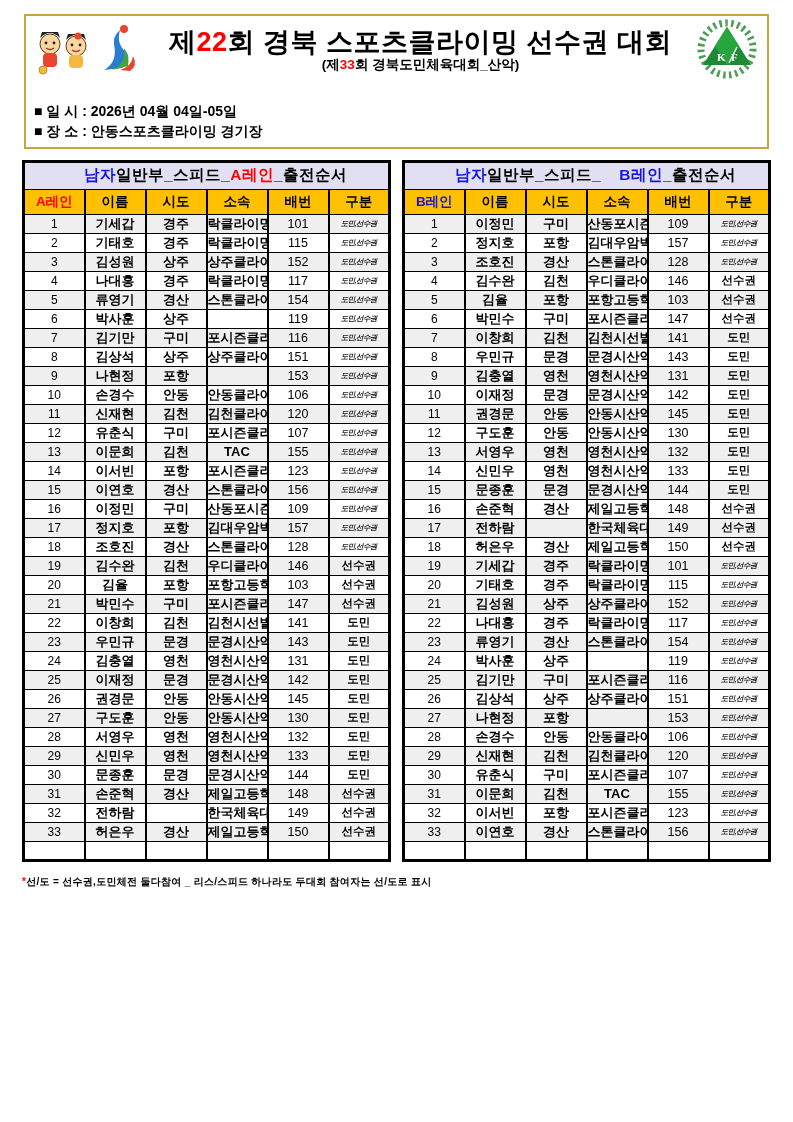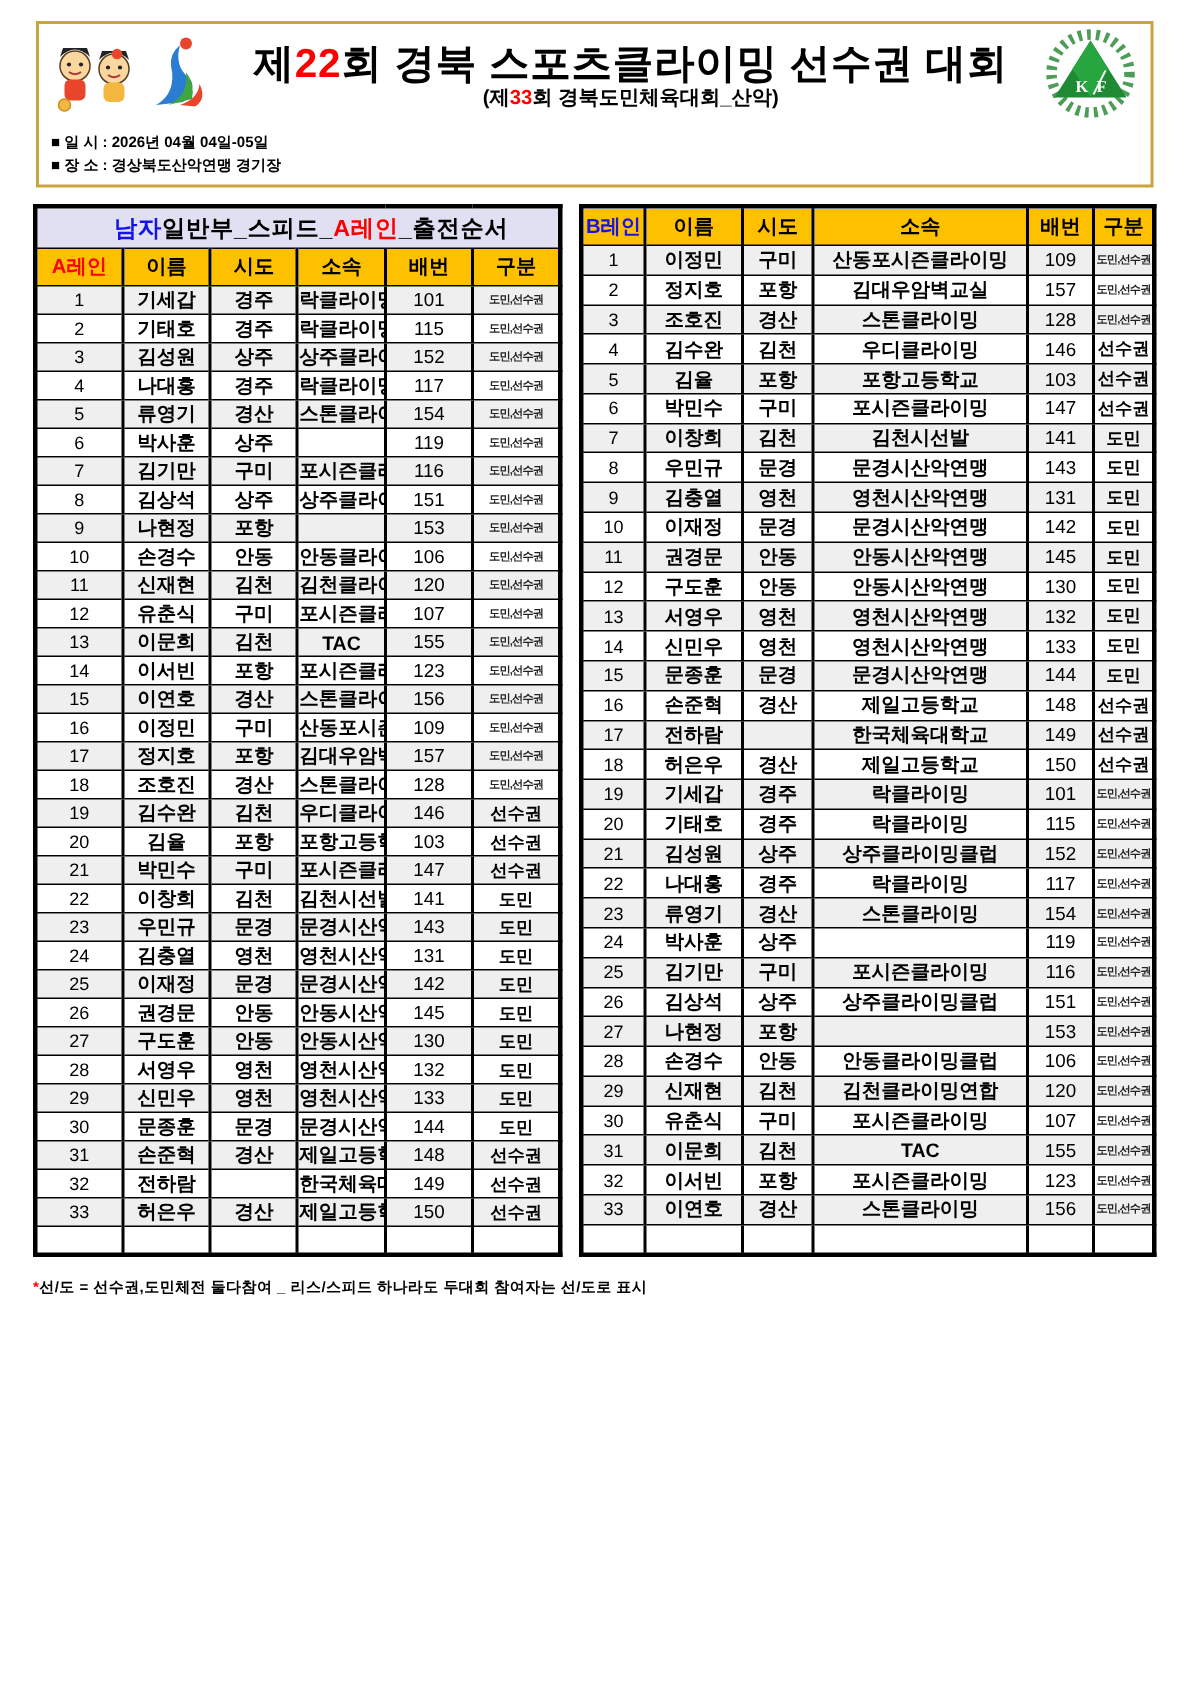--- a/index.html
+++ b/index.html
@@ -9,38 +9,38 @@
   
   .header-box{margin:14px 24px 0 24px;border:2px solid #C9A43F;padding:3px 8px 5px 8px;background:#fff;}
   .header-top{display:flex;align-items:center;justify-content:space-between;}
   .logo-left{width:112px;height:56px;flex:0 0 auto;}
   .logo-right{width:64px;height:62px;flex:0 0 auto;}
   .title-block{flex:1;text-align:center;line-height:1.05;}
   .main-title{font-size:27px;font-weight:bold;letter-spacing:0.5px;white-space:nowrap;}
   .sub-title{font-size:13.5px;font-weight:bold;margin-top:2px;}
   .red{color:#FF0000;}
   .blue{color:#1414E6;margin-left:18px;}
-  .info-lines{display:flex;gap:14px;font-size:10px;font-weight:bold;margin-top:8px;line-height:1.45;}
+  .info-lines{display:flex;gap:14px;font-size:14px;font-weight:bold;margin-top:20px;line-height:1.45;}
   .info-col{white-space:nowrap;}
 
   
   .tables{display:flex;gap:11px;margin:11px 22px 0 22px;}
   table.roster{border-collapse:collapse;table-layout:fixed;width:369px;border:3px solid #000;}
   table.roster th,table.roster td{border:1px solid #000;border-left-width:2px;border-right-width:2px;
       padding:0;text-align:center;vertical-align:middle;overflow:hidden;white-space:nowrap;}
   .title-row th{background:#E0E0F2;height:26px;font-size:15.5px;font-weight:bold;border-bottom:2px solid #000;letter-spacing:0.5px;}
   .head-row th{background:#FFC000;height:24px;font-size:13.5px;font-weight:bold;border-bottom:2px solid #000;}
   td{height:17.3px;font-size:13px;}
   .c-rank{width:40px;font-size:12px;}
   .c-name{width:63px;font-weight:bold;}
   .c-sido{width:45px;font-weight:bold;}
   .c-team{width:141px;font-weight:bold;}
   .c-bib{width:42px;font-size:12.5px;}
   .c-cat{width:38px;font-size:11.5px;font-weight:bold;}
-  td.tiny{font-size:7.5px;letter-spacing:-0.6px;font-weight:bold;color:#222;}
+  td.tiny{font-size:7.5px;letter-spacing:-0.6px;font-weight:bold;color:#222;font-style:italic;}
   tr.alt{background:#EFEFEF;}
   tr.empty-row td{height:17.3px;background:#fff;}
 
   
   .footnote{margin:13px 22px 0 22px;font-size:10px;font-weight:bold;letter-spacing:0.3px;}
 </style>
 </head>
 <body>
 
 <div class="page">
@@ -83,21 +83,21 @@
           <polygon points="32,8 44,27 32,46 20,27" fill="#27A53F"></polygon>
           <text x="22" y="42" font-size="11" font-weight="bold" fill="#fff" font-family="Liberation Serif, serif">K</text>
           <text x="36" y="42" font-size="11" font-weight="bold" fill="#fff" font-family="Liberation Serif, serif">F</text>
           <line x1="34" y1="44" x2="42" y2="28" stroke="#fff" stroke-width="1.2"></line>
         </svg>
       </div>
     </div>
     <div class="info-lines">
       <div class="info-col">
         <div>■ 일  시 : 2026년 04월 04일-05일</div>
-        <div>■ 장  소 : 경상북도산악연맹 경기장</div>
+        <div>■ 장  소 : 안동스포츠클라이밍 경기장</div>
       </div>
     </div>
   </div>
 
   <div class="tables">
 
     <table class="roster">
       <thead>
         <tr class="title-row">
           <th colspan="6"><span class="blue">남자</span><span>일반부_스피드_</span><span class="red">A레인</span><span>_출전순서</span></th>
@@ -382,20 +382,23 @@
             <td class="c-sido">&nbsp;</td>
             <td class="c-team">&nbsp;</td>
             <td class="c-bib">&nbsp;</td>
             <td class="c-cat">&nbsp;</td>
           </tr>
         </tbody>
     </table>
 
     <table class="roster">
       <thead>
+        <tr class="title-row">
+          <th colspan="6"><span class="blue">남자</span><span>일반부_스피드_</span><span class="blue">B레인</span><span>_출전순서</span></th>
+        </tr>
         <tr class="head-row">
           <th class="c-rank blue">B레인</th>
           <th class="c-name">이름</th>
           <th class="c-sido">시도</th>
           <th class="c-team">소속</th>
           <th class="c-bib">배번</th>
           <th class="c-cat">구분</th>
         </tr>
       </thead>
       <tbody>

